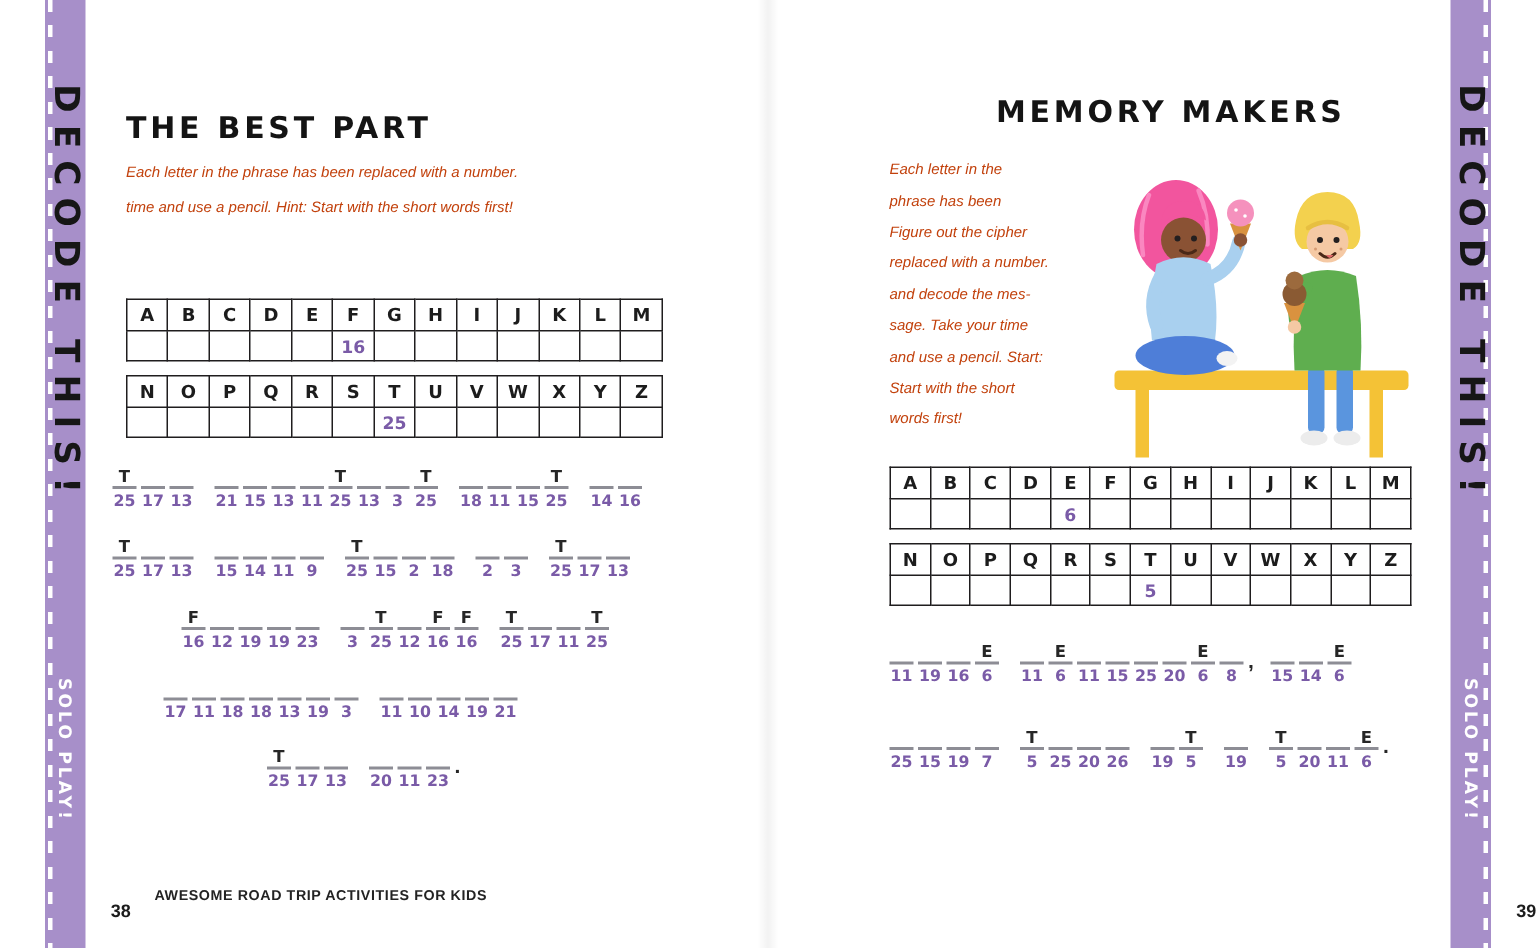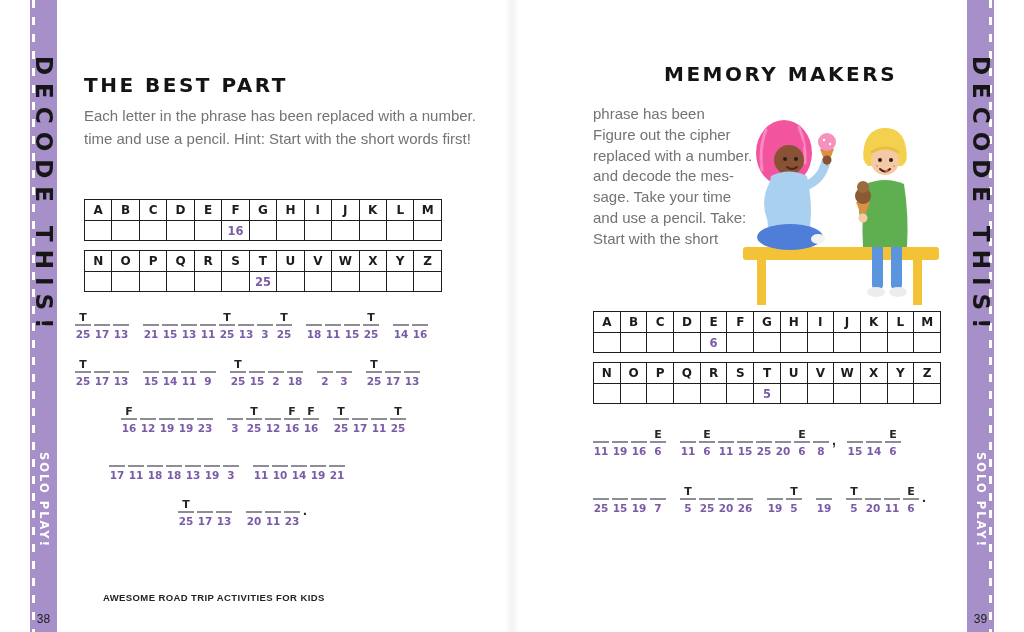--- a/index.html
+++ b/index.html
@@ -13,32 +13,32 @@
   .dash{position:absolute;top:0;bottom:0;width:3px;
         background:repeating-linear-gradient(to bottom,#ffffff 0 8px,rgba(255,255,255,0) 8px 17px);}
   .stripe-left .dash{left:2px;}
   .stripe-right .dash{right:2px;}
   .vtitle{position:absolute;top:56px;left:50%;transform:translateX(-50%);
           writing-mode:vertical-rl;font-family:"DejaVu Sans",sans-serif;
           font-size:23px;font-weight:800;letter-spacing:8px;color:#161616;white-space:nowrap;}
   .vsub{position:absolute;top:452px;left:50%;transform:translateX(-50%);
         writing-mode:vertical-rl;font-family:"DejaVu Sans",sans-serif;
         font-size:11.5px;font-weight:800;letter-spacing:2px;color:#ffffff;white-space:nowrap;}
-  .pagenum{position:absolute;bottom:6px;width:100%;text-align:center;
-           font-size:12px;font-weight:400;color:#1c1c1c;}
+  .pagenum{position:absolute;bottom:18px;width:100%;text-align:center;
+           font-size:12px;font-weight:700;color:#1c1c1c;margin-left:37px;}
 
   .fold{position:absolute;left:505px;top:0;width:14px;height:100%;
         background:linear-gradient(to right,rgba(0,0,0,0) 0%,rgba(0,0,0,0.05) 50%,rgba(0,0,0,0) 100%);}
 
   
   .ptitle{position:absolute;margin:0;font-family:"DejaVu Sans",sans-serif;
           font-size:20px;font-weight:800;letter-spacing:2.5px;color:#141414;}
   #left-title{left:84px;top:57px;margin-top:16px;}
   #right-title{left:628px;top:62px;margin-left:36px;}
-  .instr{position:absolute;font-size:15px;color:#737373;}
+  .instr{position:absolute;font-size:10px;color:#c2410c;font-style:italic;}
   #left-instr{left:84px;top:104px;line-height:23px;}
   #right-instr{left:593px;top:104px;line-height:20.8px;}
   .bookfoot{position:absolute;left:84px;top:592px;font-size:9.5px;font-weight:700;
             letter-spacing:.4px;color:#232323;margin-left:19px;}
 
   
   .tblwrap{position:absolute;}
   #left-tables{left:84px;top:199px;width:358px;}
   #right-tables{left:593px;top:311px;width:348px;}
   table.atable{border-collapse:collapse;table-layout:fixed;width:100%;margin-bottom:9px;
@@ -458,27 +458,29 @@
             <div class="cnm">23</div>
           </div>
           <span class="cpunct">.</span>
         </div>
       </div>
     </div>
   <div class="bookfoot">AWESOME ROAD TRIP ACTIVITIES FOR KIDS</div>
 
   <h1 class="ptitle" id="right-title">MEMORY MAKERS</h1>
   <div class="instr" id="right-instr">
+      <div>Each letter in the</div>
       <div>phrase has been</div>
       <div>Figure out the cipher</div>
       <div>replaced with a number.</div>
       <div>and decode the mes-</div>
       <div>sage. Take your time</div>
-      <div>and use a pencil. Take:</div>
+      <div>and use a pencil. Start:</div>
       <div>Start with the short</div>
+      <div>words first!</div>
     </div>
 
   <svg class="illus" width="215" height="212" viewBox="0 0 215 212" aria-hidden="true">
 
     <g>
       <rect x="10" y="150" width="196" height="13" rx="3" fill="#f4c236"></rect>
       <rect x="24" y="163" width="9" height="45" fill="#f4c236"></rect>
       <rect x="180" y="163" width="9" height="45" fill="#f4c236"></rect>
     </g>
 

